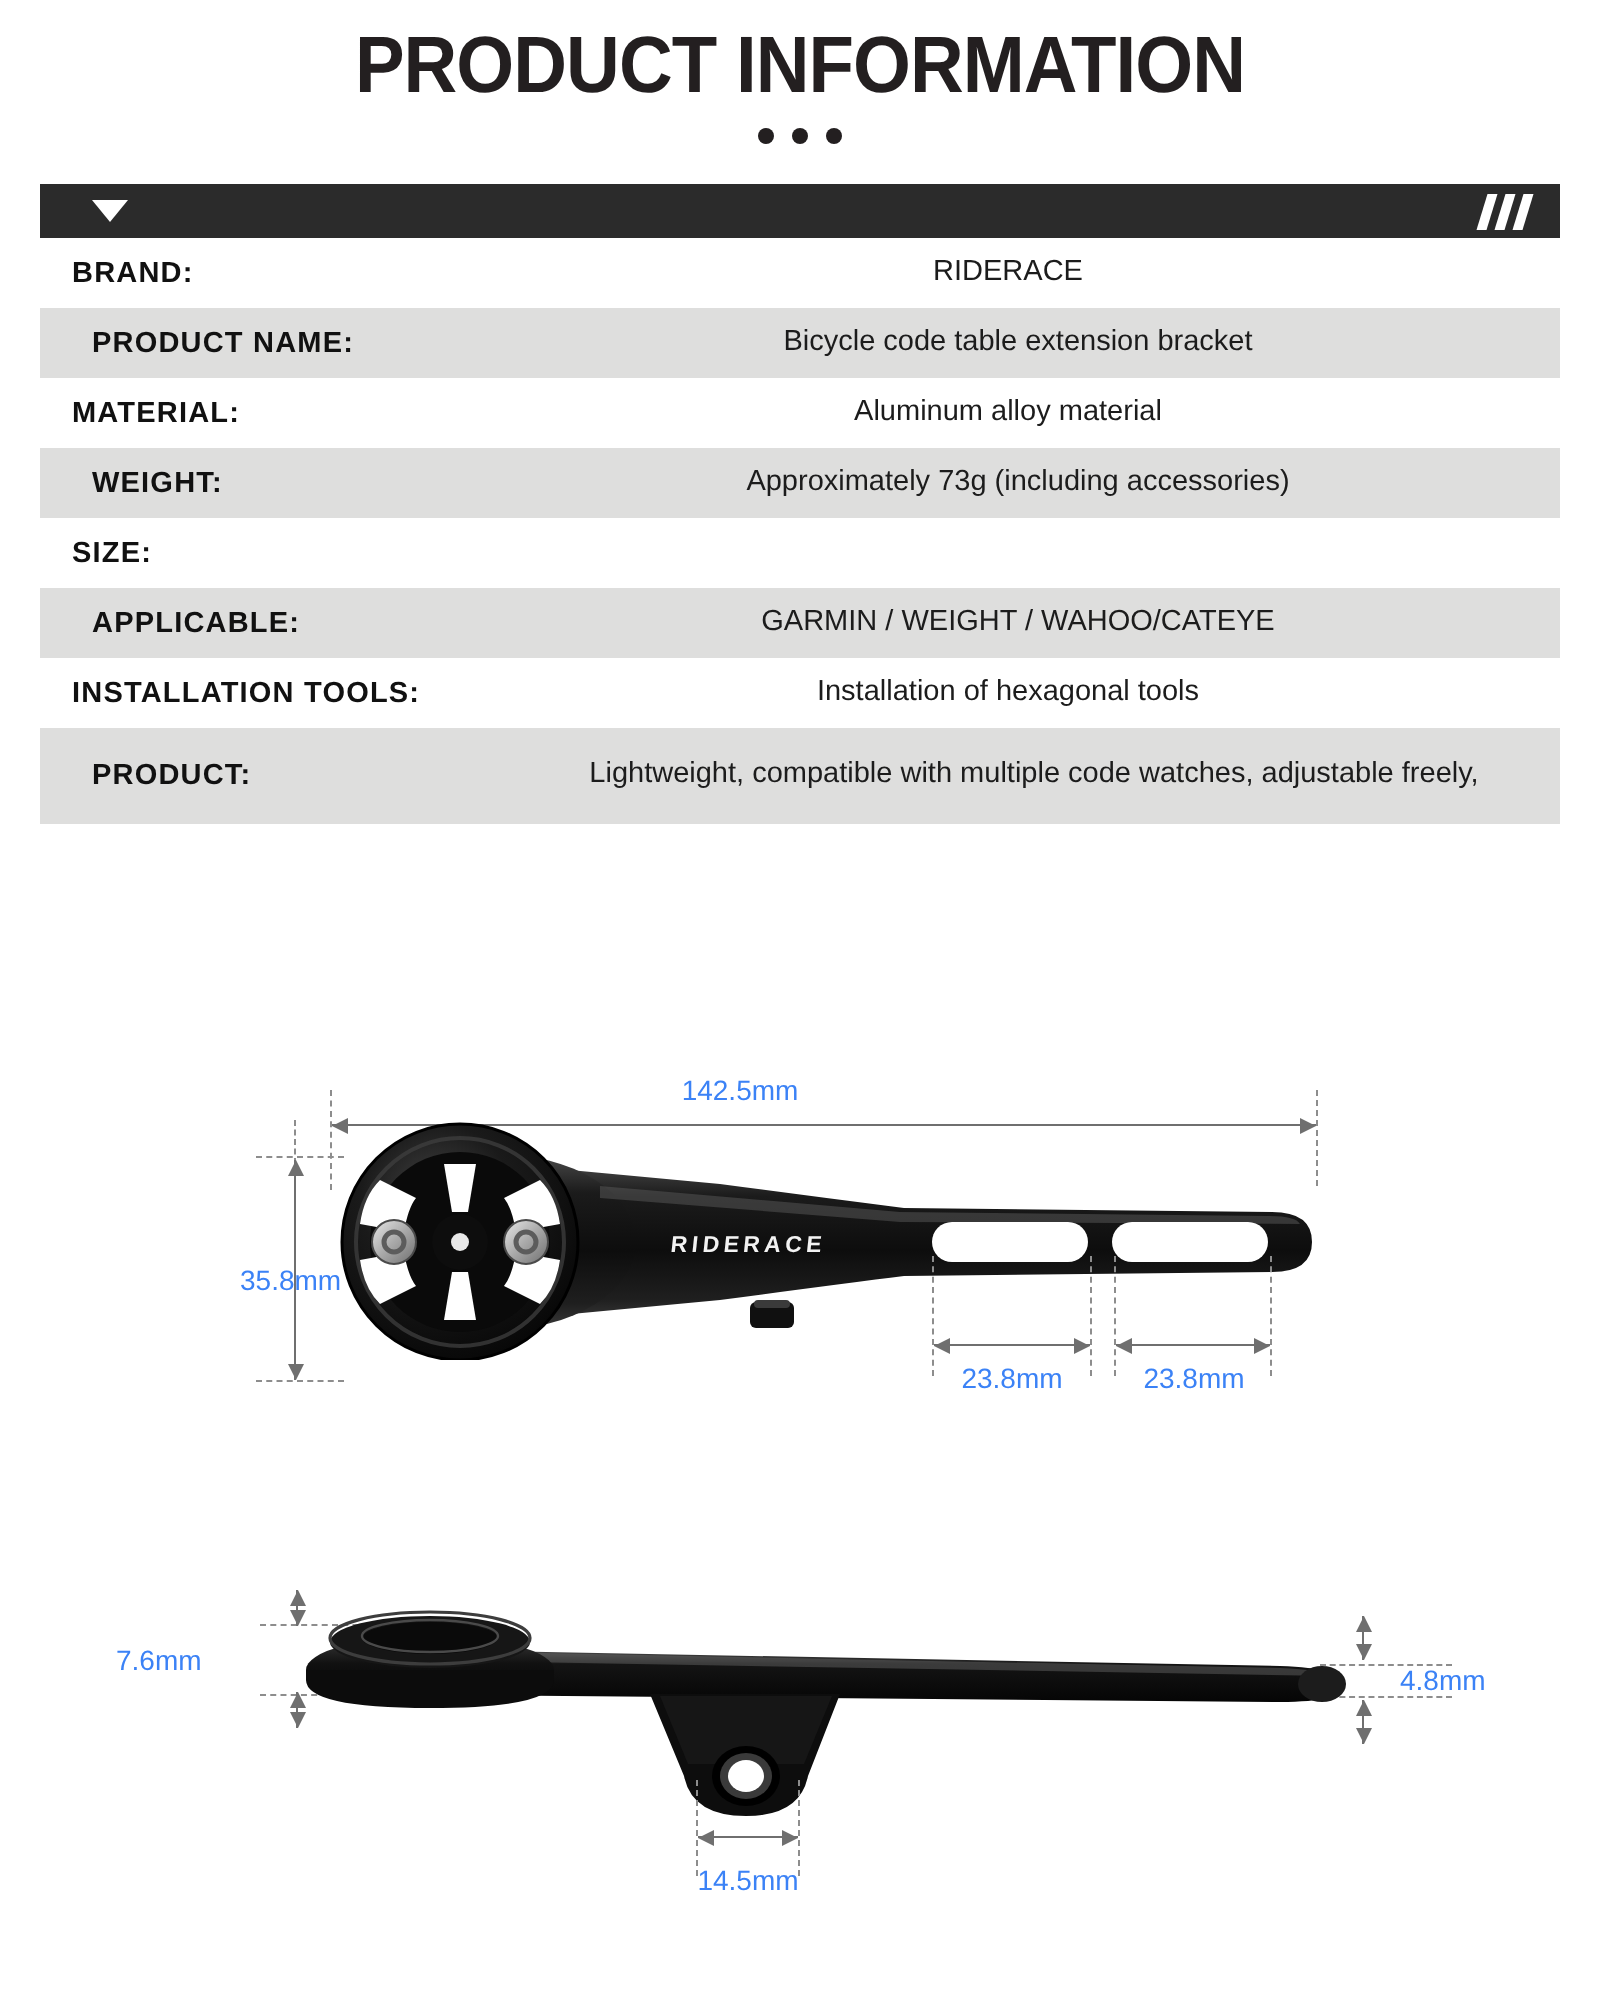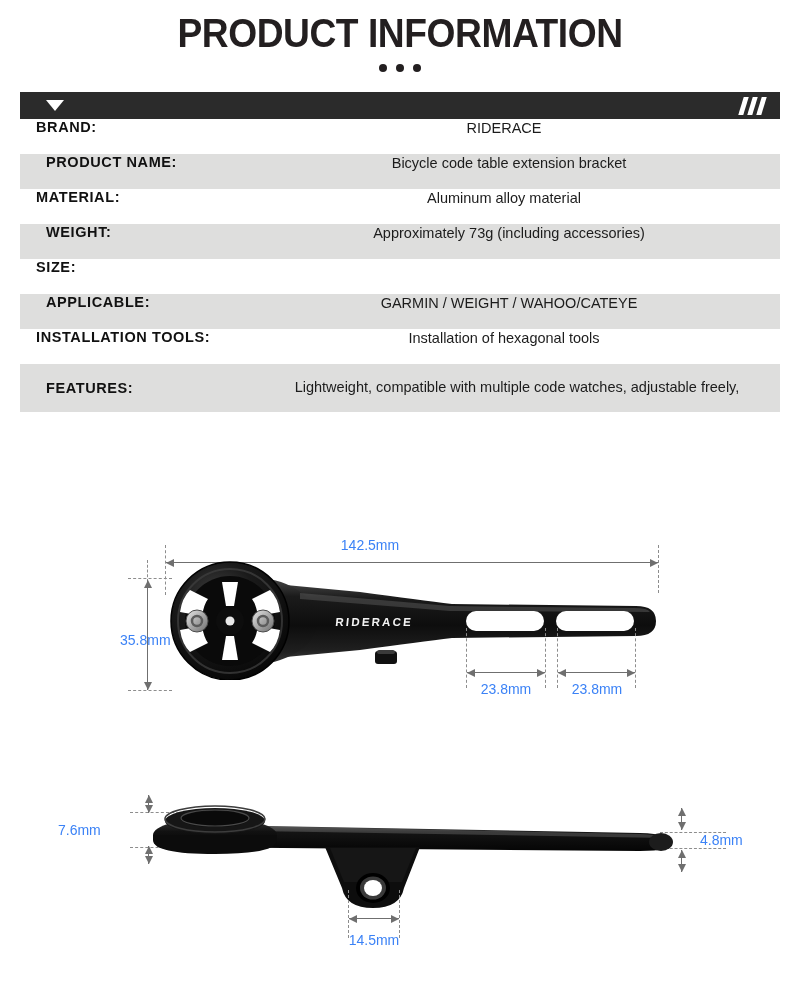--- a/index.html
+++ b/index.html
@@ -62,21 +62,21 @@
   }
 
   
   .spec-table {
     position:absolute;
     left:20px; top:119px;
     width:760px;
   }
   .spec-row {
     display:flex;
-    align-items:flex-start;
+    align-items:center;
     min-height:35px;
     background:#ffffff;
   }
   .spec-row.alt { background:#dededd;padding-left:10px; }
   .spec-label {
     flex:0 0 250px;
     padding-left:16px;
     font-size:14.5px;
     font-weight:bold;
     letter-spacing:0.6px;
@@ -199,21 +199,21 @@
     <div class="spec-label">APPLICABLE:</div>
     <div class="spec-value">GARMIN / WEIGHT / WAHOO/CATEYE</div>
   </div>
 
   <div class="spec-row">
     <div class="spec-label">INSTALLATION TOOLS:</div>
     <div class="spec-value">Installation of hexagonal tools</div>
   </div>
 
   <div class="spec-row alt features">
-    <div class="spec-label">FEATURES:</div>
+    <div class="spec-label">PRODUCT:</div>
     <div class="spec-value">
       <div>Lightweight, compatible with multiple code watches, adjustable freely,</div>
     </div>
   </div>
 
 </div>
 
 <div class="diagram topview" style="top:520px;">
 
   <div class="dash-v" style="left:165px; top:25px; height:50px;"></div>

